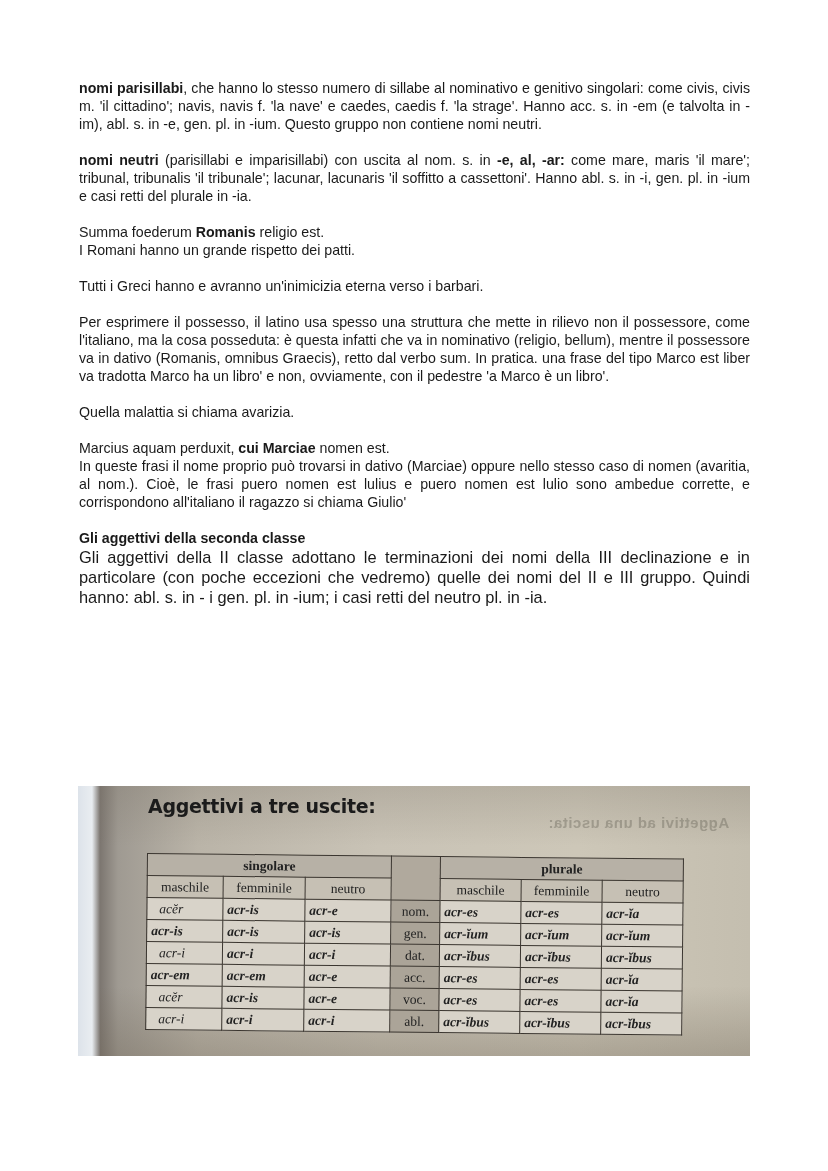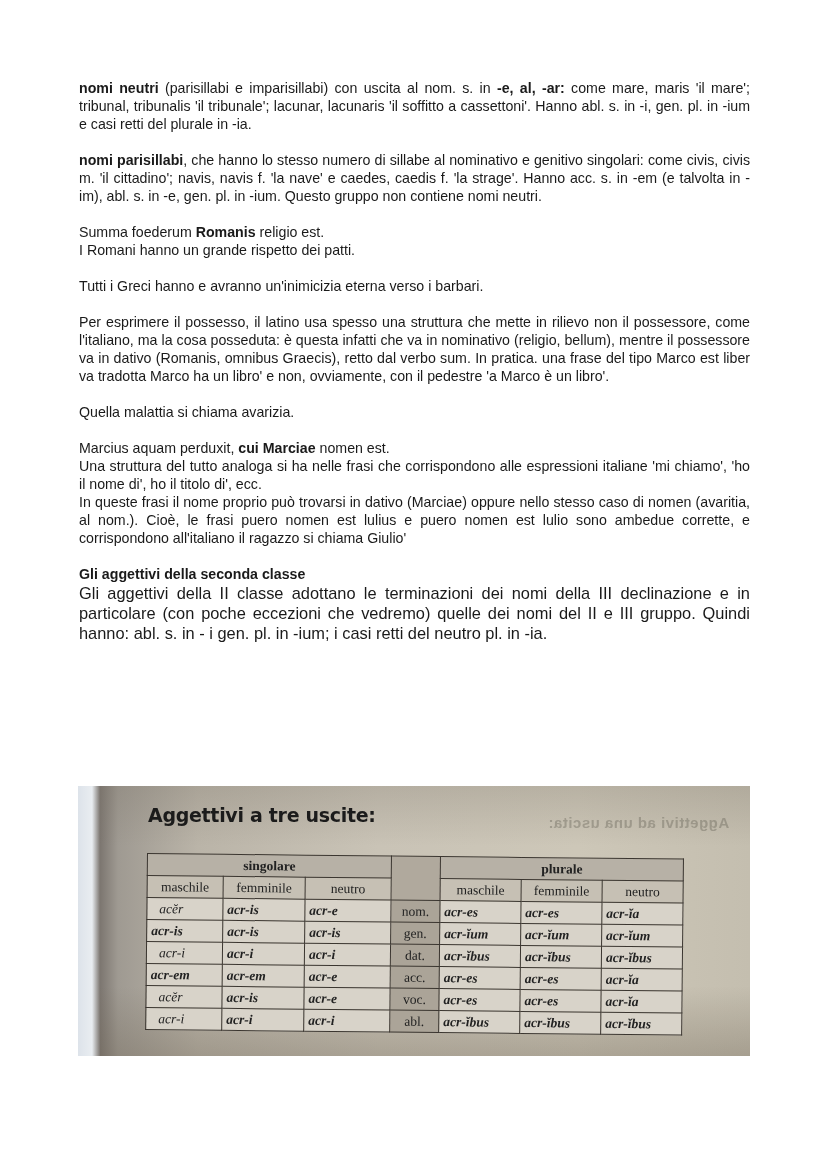--- a/index.html
+++ b/index.html
@@ -12,53 +12,52 @@
   .h { font-weight: bold; font-size: 14.2px; line-height: 18px; }
   .big p { font-size: 16.4px; line-height: 20px; }
 
   .photo { position: absolute; left: 78px; top: 786px; width: 672px; height: 270px;
            background: linear-gradient(90deg, #dde3ea 0px, #e9edf1 14px, #7c7670 22px, #9f9a92 40px, #bab4a8 120px, #c9c3b6 300px, #cdc7b8 500px, #c4beaf 672px);
            overflow: hidden; }
   .photo .shade { position:absolute; left:22px; top:0; right:0; bottom:0;
            background: linear-gradient(180deg, rgba(120,112,100,.25) 0px, rgba(0,0,0,0) 60px, rgba(0,0,0,0) 200px, rgba(110,100,85,.35) 270px); }
   .photo .ghost { position:absolute; left: 470px; top: 28px; font-family:"Liberation Sans",sans-serif; font-weight:bold;
            font-size: 15px; color: rgba(90,85,75,.35); transform: scaleX(-1); letter-spacing: .5px; }
-  .photo .title { position:absolute; left: 70px; top: 18px; font-family: "DejaVu Sans", sans-serif; font-weight: bold;
+  .photo .title { position:absolute; left: 70px; top: 9px; font-family: "DejaVu Sans", sans-serif; font-weight: bold;
            font-size: 19px; color: #1b1b1b; letter-spacing: -0.3px; }
 
   table.decl { position: absolute; left: 69px; top: 67px; border-collapse: collapse;
            font-family: "Liberation Serif", serif; font-size: 13.5px; color: #222; transform: rotate(0.6deg); transform-origin: left top; }
   table.decl td { border: 1.2px solid #3b3630; height: 21px; padding: 0 4px; white-space: nowrap; }
   .hdr { background: #b7b1a6; text-align: center; font-weight: bold; }
   .sub { background: #c6c0b4; text-align: center; }
   .cell { background: #d8d3c9; font-style: italic; font-weight: bold; }
   .cell.light { font-weight: normal; padding-left: 12px; }
   .case { background: #aba498; text-align: center; margin-left: 44px; }
 </style>
 </head>
 <body>
 
 <div class="page">
 
+  <p class="blk"><b>nomi parisillabi</b><span>, che hanno lo stesso numero di sillabe al nominativo e genitivo singolari: come civis, civis m. 'il cittadino'; navis, navis f. 'la nave' e caedes, caedis f. 'la strage'. Hanno acc. s. in -em (e talvolta in -im), abl. s. in -e, gen. pl. in -ium. Questo gruppo non contiene nomi neutri.</span></p>
+
   <p class="blk"><b>nomi neutri</b><span> (parisillabi e imparisillabi) con uscita al nom. s. in </span><b>-e, al, -ar:</b><span> come mare, maris 'il mare'; tribunal, tribunalis 'il tribunale'; lacunar, lacunaris 'il soffitto a cassettoni'. Hanno abl. s. in -i, gen. pl. in -ium e casi retti del plurale in -ia.</span></p>
-
-  <p class="blk"><b>nomi parisillabi</b><span>, che hanno lo stesso numero di sillabe al nominativo e genitivo singolari: come civis, civis m. 'il cittadino'; navis, navis f. 'la nave' e caedes, caedis f. 'la strage'. Hanno acc. s. in -em (e talvolta in -im), abl. s. in -e, gen. pl. in -ium. Questo gruppo non contiene nomi neutri.</span></p>
 
   <p><span>Summa foederum </span><b>Romanis</b><span> religio est.</span></p>
   <p class="blk">I Romani hanno un grande rispetto dei patti.</p>
 
   <p class="blk">Tutti i Greci hanno e avranno un'inimicizia eterna verso i barbari.</p>
 
   <p class="blk">Per esprimere il possesso, il latino usa spesso una struttura che mette in rilievo non il possessore, come l'italiano, ma la cosa posseduta: è questa infatti che va in nominativo (religio, bellum), mentre il possessore va in dativo (Romanis, omnibus Graecis), retto dal verbo sum. In pratica. una frase del tipo Marco est liber va tradotta Marco ha un libro' e non, ovviamente, con il pedestre 'a Marco è un libro'.</p>
 
   <p class="blk">Quella malattia si chiama avarizia.</p>
 
   <p><span>Marcius aquam perduxit, </span><b>cui Marciae</b><span> nomen est.</span></p>
 
-  <p>Una struttura del tutto analoga si ha nelle frasi che corrispondono alle espressioni italiane 'mi chiamo', 'ho il nome di', ho il titolo di', ecc.</p>
   <p class="blk">In queste frasi il nome proprio può trovarsi in dativo (Marciae) oppure nello stesso caso di nomen (avaritia, al nom.). Cioè, le frasi puero nomen est lulius e puero nomen est lulio sono ambedue corrette, e corrispondono all'italiano il ragazzo si chiama Giulio'</p>
 
   <div class="h">Gli aggettivi della seconda classe</div>
   <div class="big">
       <p>Gli aggettivi della II classe adottano le terminazioni dei nomi della III declinazione e in particolare (con poche eccezioni che vedremo) quelle dei nomi del II e III gruppo. Quindi hanno: abl. s. in - i gen. pl. in -ium; i casi retti del neutro pl. in -ia.</p>
     </div>
 </div>
 
 <div class="photo">
   <div class="shade"></div>

